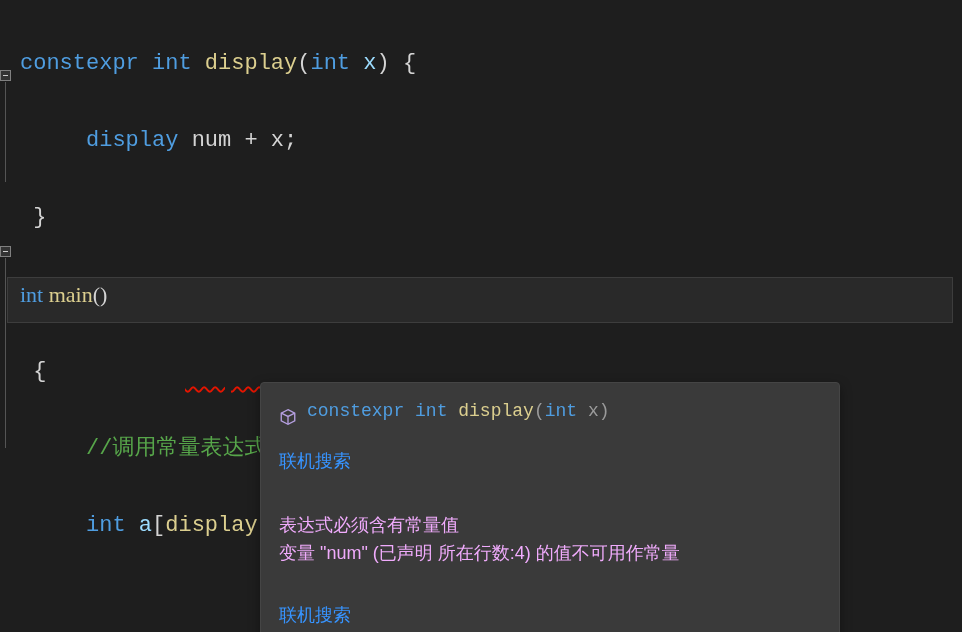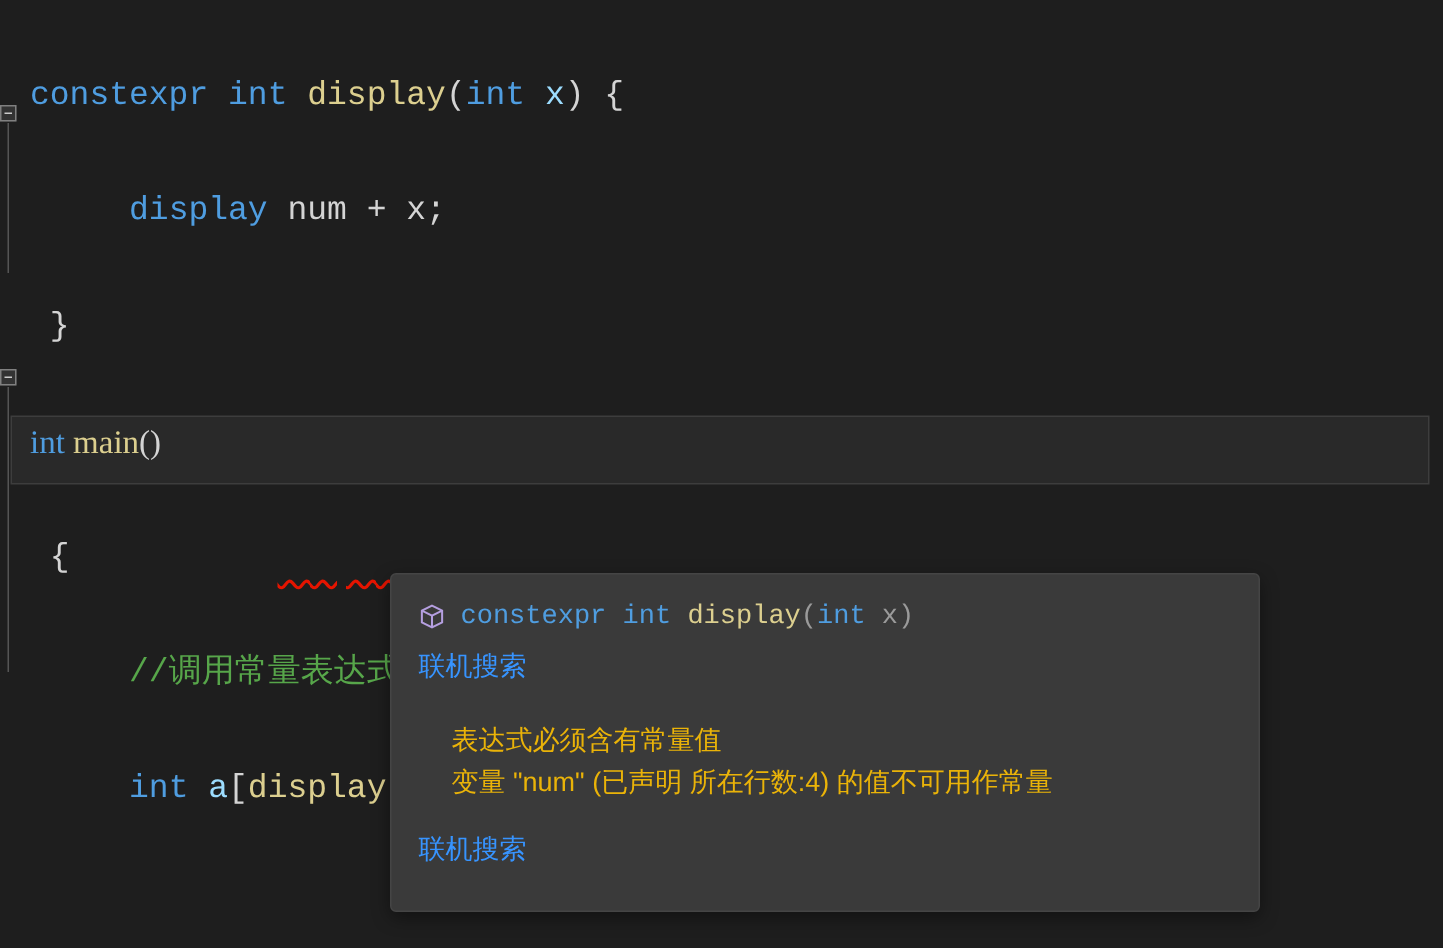--- a/index.html
+++ b/index.html
@@ -94,45 +94,45 @@
     border: 1px solid #454545;
     border-radius: 4px;
     box-shadow: 0 4px 12px rgba(0,0,0,0.4);
     padding: 14px 18px 18px 18px;
     font-size: 18px;
     color: #e6e6e6;
     line-height: 1.6;
   }
   .tooltip .sig {
     display: flex;
-    align-items: center;
+    align-items: flex-end;
     gap: 10px;
     font-family: Consolas, 'Courier New', monospace;
     font-size: 18px;
     margin-bottom: 6px;
   }
   .tooltip .icon-box {
     display: inline-flex;
     width: 18px;
     height: 18px;
     color: #b59fe0;
   }
   .tooltip .icon-box svg { width: 18px; height: 18px; }
   .tooltip .sig .kw2 { color: #4f9de0; }
   .tooltip .sig .fn2 { color: #dccf8f; }
   .tooltip .sig .ty2 { color: #4f9de0; }
   .tooltip .sig .param { color: #9a9a9a; }
   .tooltip .link {
     color: #3794ff;
     cursor: pointer;
-    margin: 6px 0;
+    margin: 22px 0;
     display: block;
   }
   .tooltip .spacer { height: 12px; }
-  .tooltip .msg { color: #eab308; font-family: "Microsoft YaHei", sans-serif; margin-left: 22px; }
+  .tooltip .msg { color: #f0abfc; font-family: "Microsoft YaHei", sans-serif; }
 </style>
 </head>
 <body>
 
 <div class="gutter">
   <div class="fold-box" style="top:70px;"></div>
   <div class="fold-line" style="top:82px; height:100px;"></div>
   <div class="fold-box" style="top:246px;"></div>
   <div class="fold-line" style="top:258px; height:190px;"></div>
 </div>

